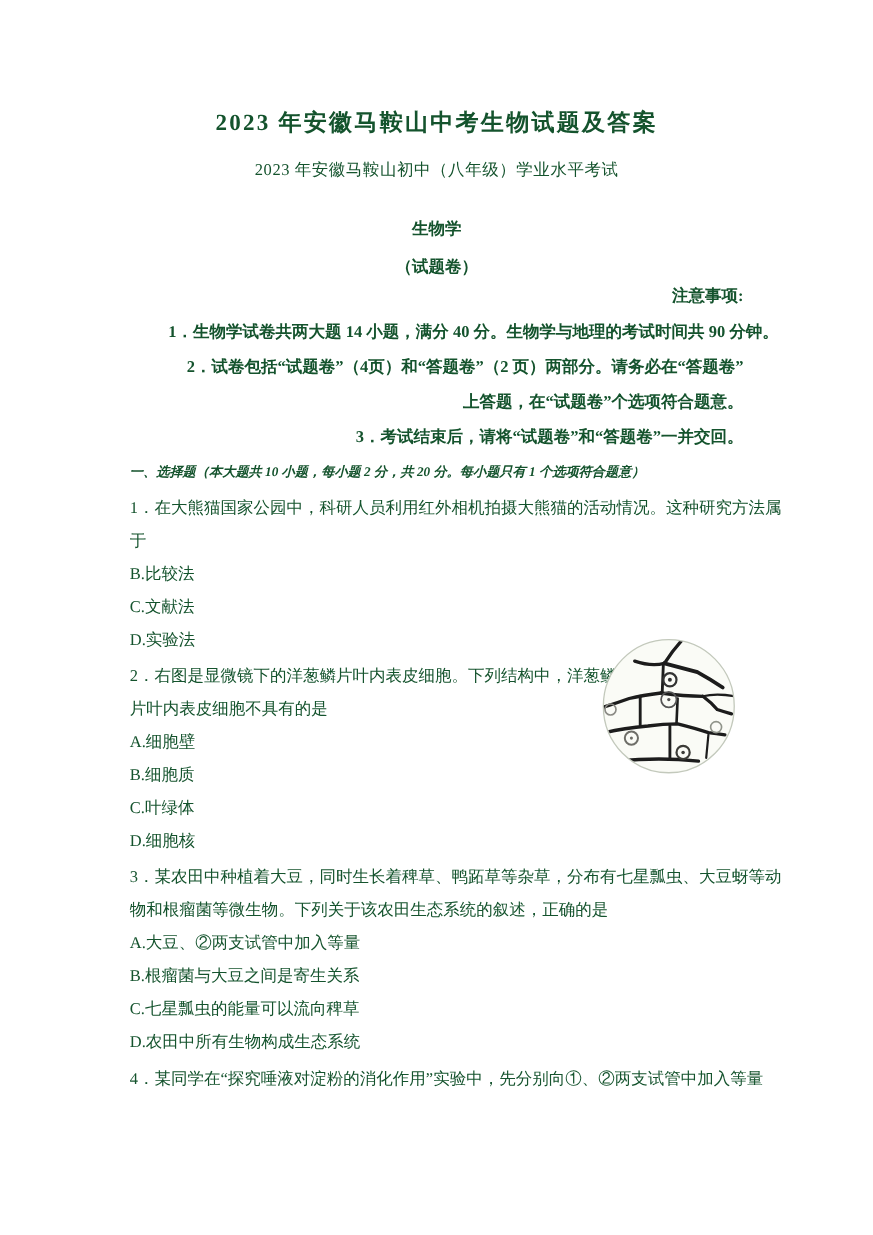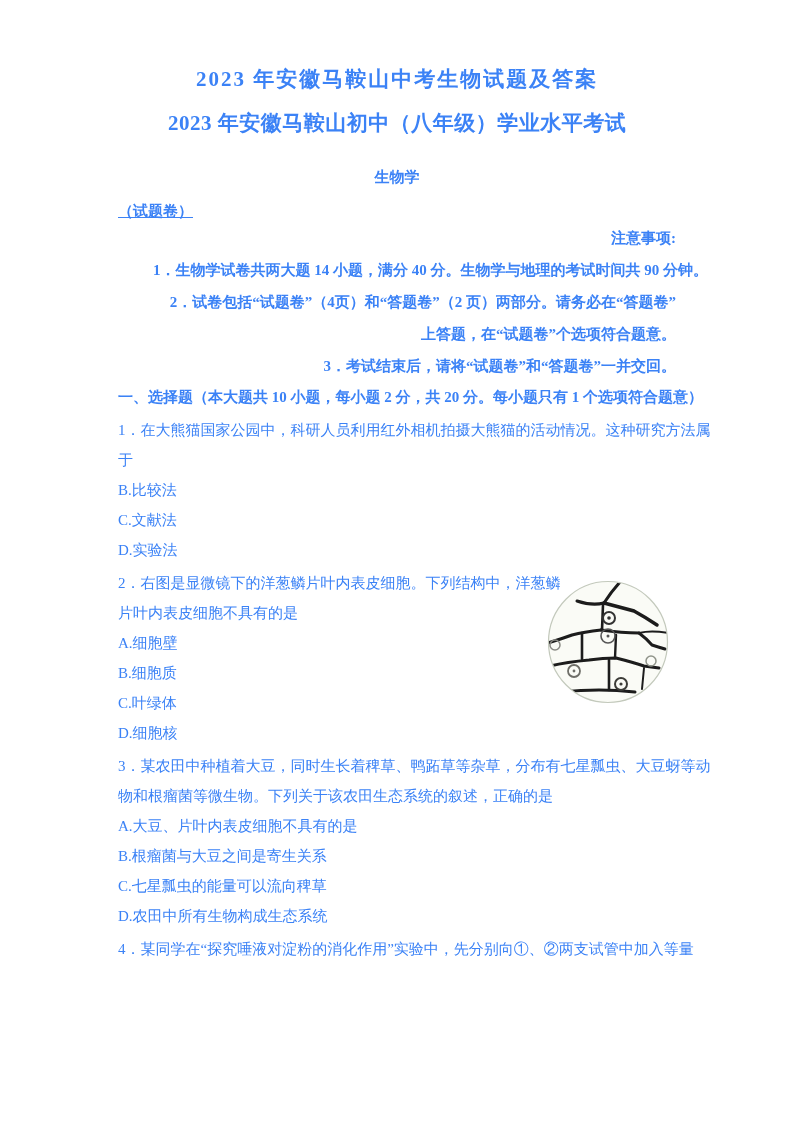--- a/index.html
+++ b/index.html
@@ -2,72 +2,72 @@
 <html lang="zh"><head>
 <meta charset="utf-8">
 <style>
   html,body { margin:0; padding:0; background:#ffffff; }
   .page {
     position: relative;
     width: 794px;
     height: 1123px;
     background: #ffffff;
     box-sizing: border-box;
-    padding: 64px 118px 0 118px;
+    padding: 96px 118px 0 118px;
     font-family: "Liberation Serif", "DejaVu Serif", serif;
-    color: #3b82f6;
+    color: #14532d;
     overflow: hidden;
   }
   .doc-title {
     font-size: 21px;
     font-weight: 700;
     text-align: center;
     line-height: 30px;
     letter-spacing: 2px;
     white-space: nowrap;
   }
   .doc-subtitle {
-    font-size: 21px;
-    font-weight: 700;
+    font-size: 15px;
+    font-weight: 400;
     text-align: center;
     line-height: 22px;
     letter-spacing: 0.5px;
     margin-top: 18px;
     white-space: nowrap;
   }
   .doc-subject {
     font-size: 15px;
     font-weight: 700;
     text-align: center;
     line-height: 22px;
     margin-top: 32px;
   }
   .doc-paper-label {
     font-size: 15px;
     font-weight: 700;
-    text-align: left;
+    text-align: center;
     line-height: 22px;
     margin-top: 12px;
-    text-decoration: underline;
   }
   .notice { margin-top: 0; }
   .notice .line {
     font-size: 15px;
     font-weight: 700;
     line-height: 32px;
     white-space: nowrap;
     text-align: right;
   }
   .ind-2 { padding-left: 35px; }
   .ind-half { padding-left: 10px; }
   .sec-heading {
-    font-size: 15px;
+    font-size: 12px;
     font-weight: 700;
     line-height: 30px;
     white-space: nowrap;
+    font-style: italic;
   }
   .q { margin-top: 3px; }
   .q .line {
     font-size: 15px;
     font-weight: 400;
     line-height: 30px;
     white-space: nowrap;
   }
   .figure-wrap {
     position: absolute;
@@ -110,21 +110,21 @@
     <div class="line">片叶内表皮细胞不具有的是</div>
     <div class="line">A.细胞壁</div>
     <div class="line">B.细胞质</div>
     <div class="line">C.叶绿体</div>
     <div class="line">D.细胞核</div>
   </div>
 
   <div class="q">
     <div class="line">3．某农田中种植着大豆，同时生长着稗草、鸭跖草等杂草，分布有七星瓢虫、大豆蚜等动</div>
     <div class="line">物和根瘤菌等微生物。下列关于该农田生态系统的叙述，正确的是</div>
-    <div class="line">A.大豆、片叶内表皮细胞不具有的是</div>
+    <div class="line">A.大豆、②两支试管中加入等量</div>
     <div class="line">B.根瘤菌与大豆之间是寄生关系</div>
     <div class="line">C.七星瓢虫的能量可以流向稗草</div>
     <div class="line">D.农田中所有生物构成生态系统</div>
   </div>
 
   <div class="q">
     <div class="line">4．某同学在“探究唾液对淀粉的消化作用”实验中，先分别向①、②两支试管中加入等量</div>
   </div>
 
   <div class="figure-wrap">

